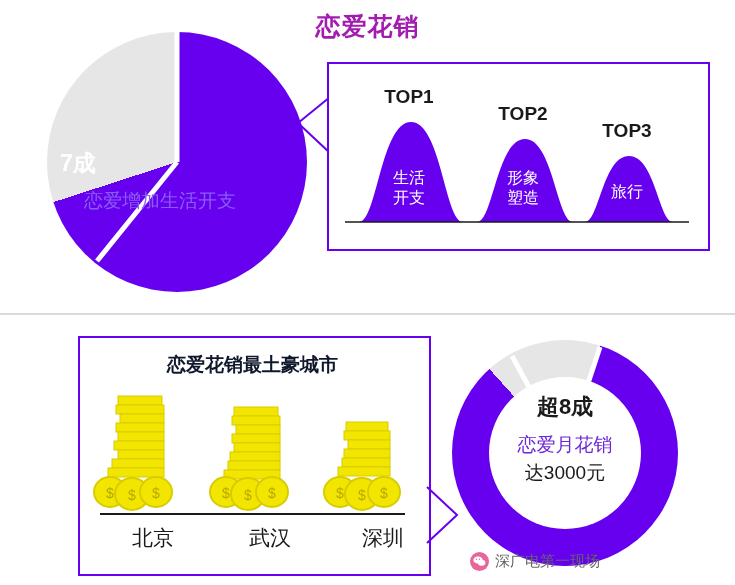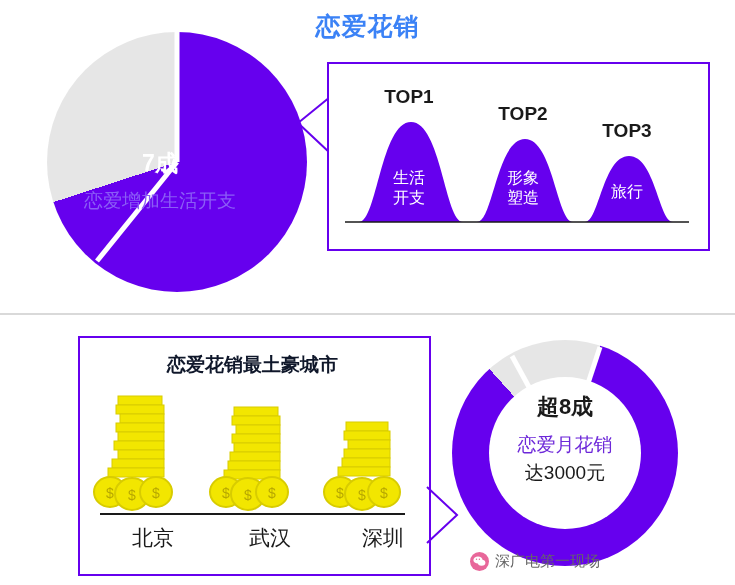--- a/index.html
+++ b/index.html
@@ -9,39 +9,38 @@
     font-family:"Liberation Sans","DejaVu Sans",sans-serif;
     position:relative;
     overflow:hidden;
   }
   .title{
     position:absolute;
     top:10px;left:0;width:735px;
     text-align:center;
     font-size:25px;
     font-weight:bold;
-    color:#3b82f6;
+    color:#a21caf;
     letter-spacing:1px;
   }
   
   .pie-wrap{
     position:absolute;
     left:47px;top:32px;
     width:260px;height:260px;
   }
   .pie{
     position:absolute;inset:0;
     border-radius:50%;
     background:conic-gradient(from 0deg, #6600ee 0deg 252deg, #e6e6e6 252deg 360deg);
   }
   .pie-label-big{
     position:absolute;
     left:60px;top:148px;
     width:200px;
-    text-align:center;
     font-size:23px;font-weight:bold;color:#ffffff;
   }
   .pie-label-sub{
     position:absolute;
     left:30px;top:188px;
     width:260px;
     text-align:center;
     font-size:19px;color:#8b5cf6;
   }
   

